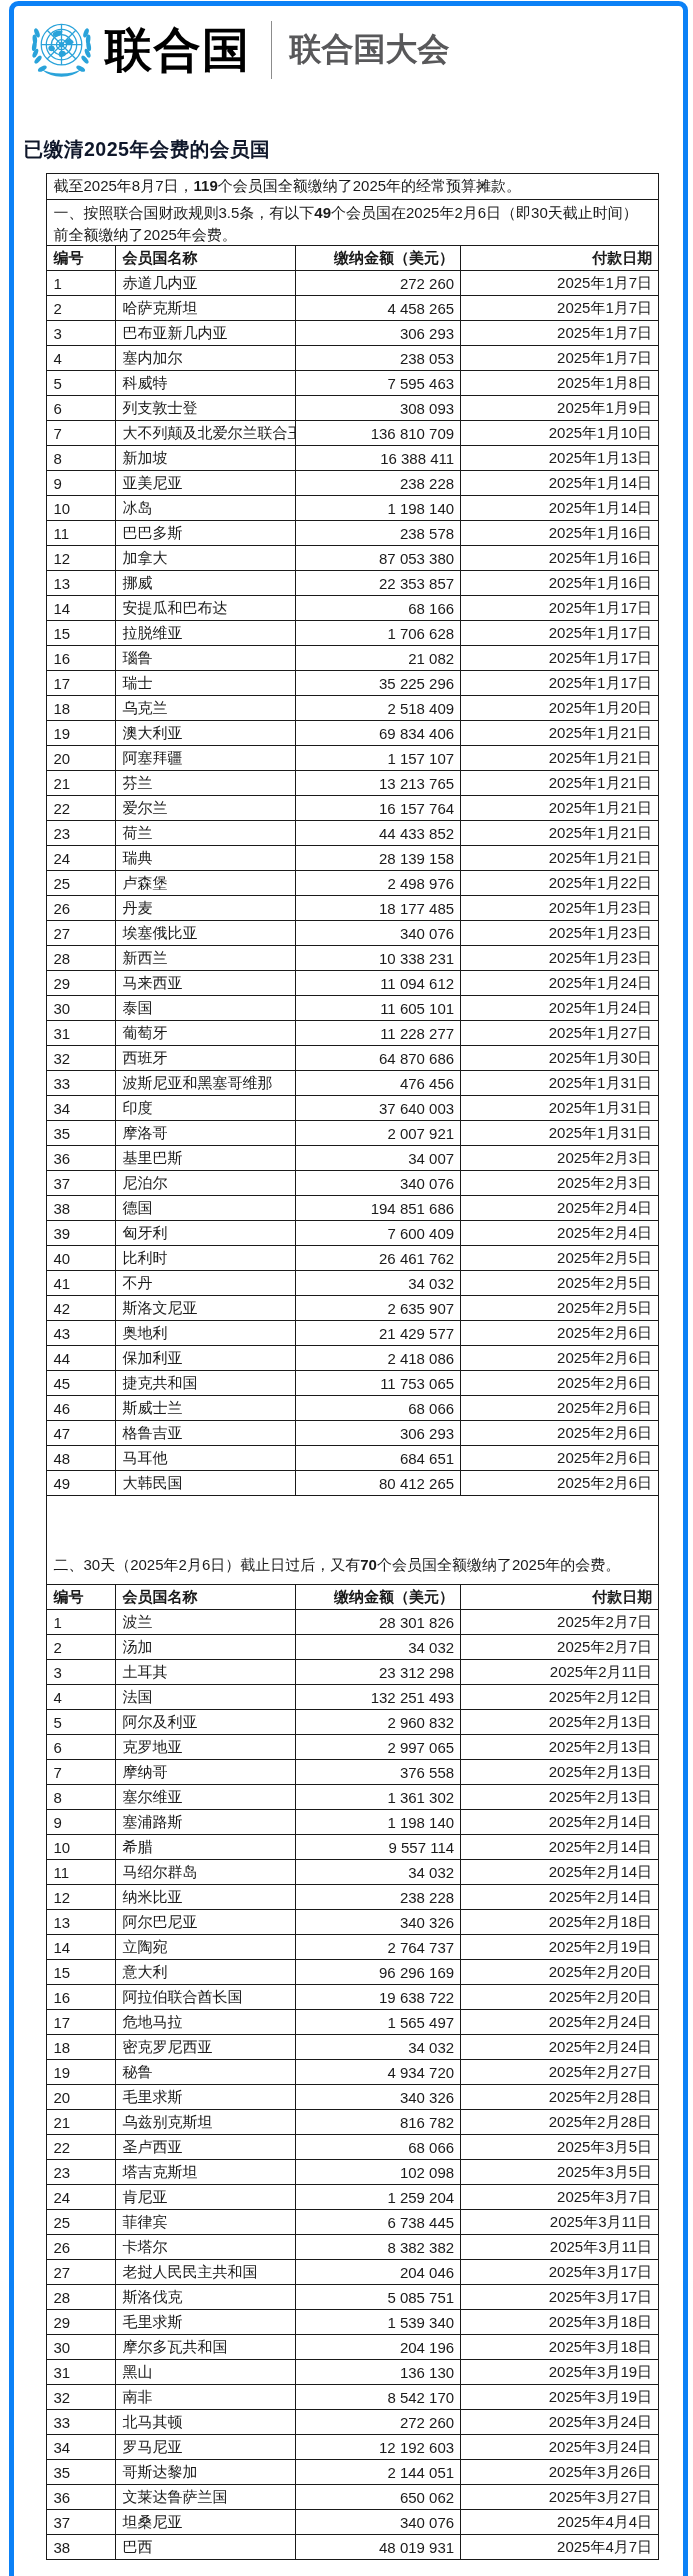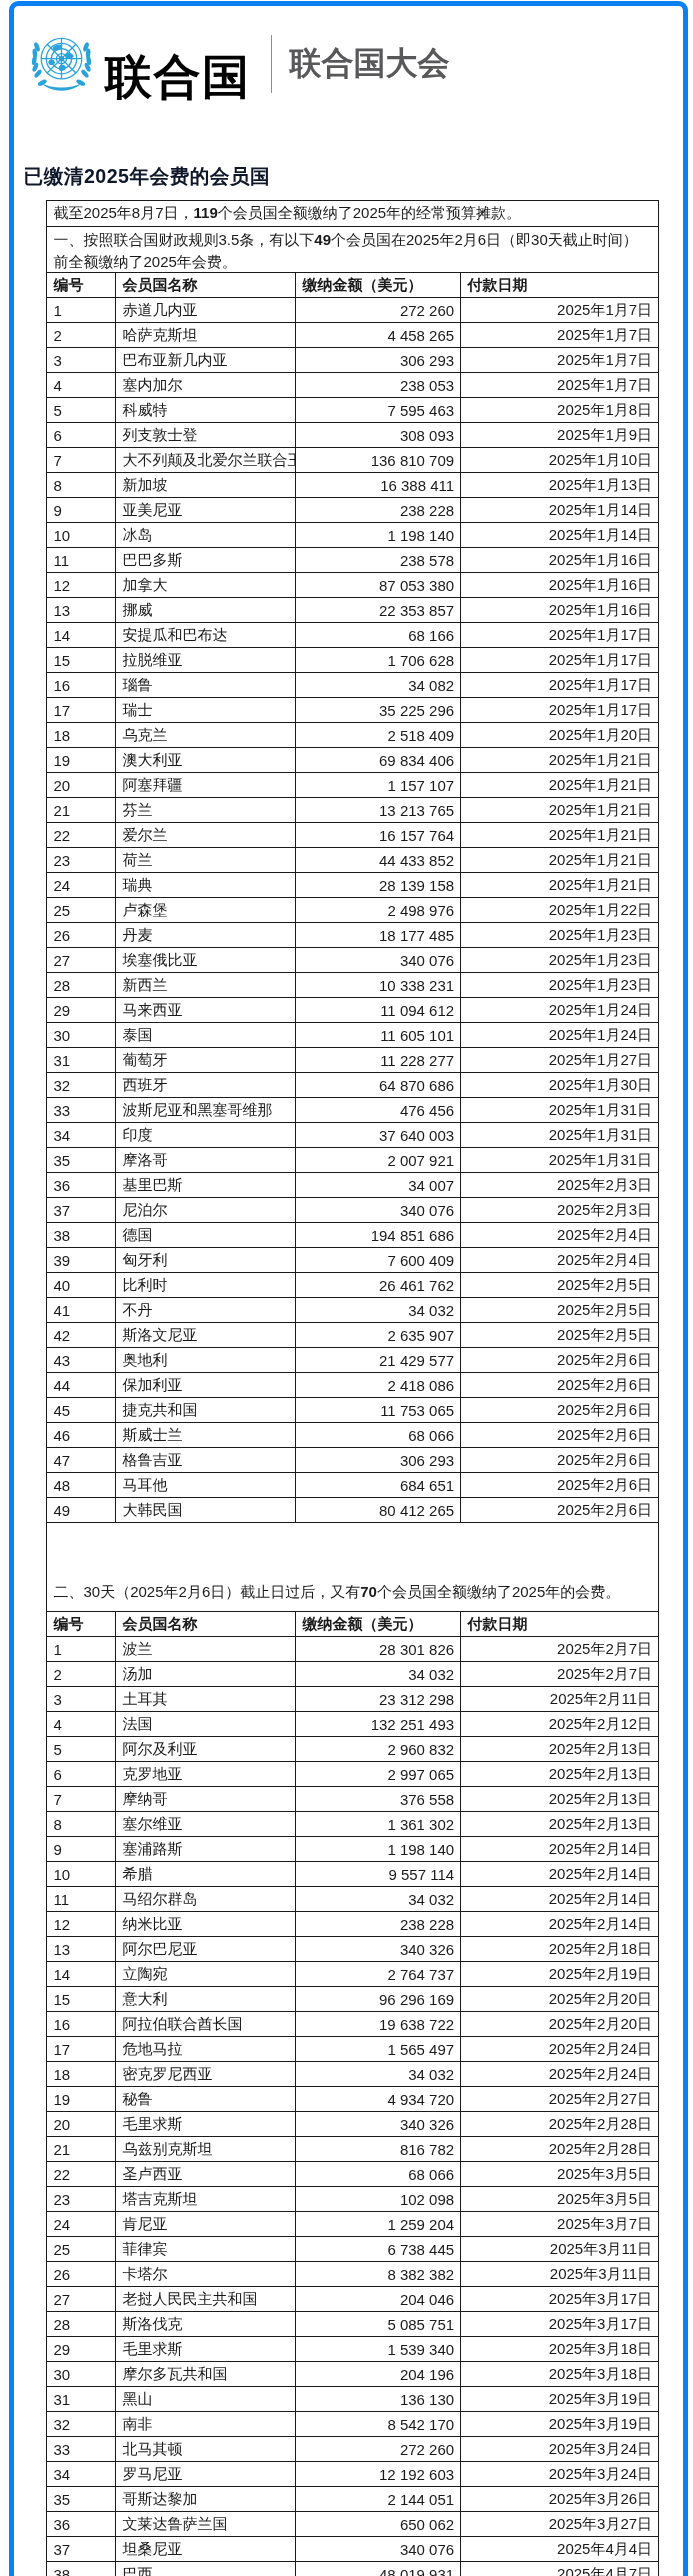--- a/index.html
+++ b/index.html
@@ -8,21 +8,21 @@
     font-family:"Liberation Sans","DejaVu Sans",sans-serif;color:#1a1a1a;
     overflow:hidden;
   }
   .frame{
     position:absolute;left:9.3px;top:1px;width:669px;height:3493px;
     border:5.2px solid #0c81f6;border-radius:9.3px;background:#ffffff;
   }
   
   .header-row{display:flex;align-items:center;margin:12.4px 0 0 13.4px;}
   .un-logo{width:67px;height:64px;flex:0 0 auto;}
-  .logo-text{font-size:47px;font-weight:900;color:#000;margin-left:10.3px;letter-spacing:1.5px;white-space:nowrap;margin-top:28px;}
+  .logo-text{font-size:47px;font-weight:900;color:#000;margin-left:10.3px;letter-spacing:1.5px;white-space:nowrap;}
   .header-divider{width:1px;height:58px;background:#8c8c8c;margin:0 17.5px 0 20.6px;}
   .assembly-label{font-size:32px;font-weight:700;color:#58585a;white-space:nowrap;}
   
   .page-title{
     margin:54px 0 0 9.3px;font-size:19.6px;font-weight:700;color:#0f172a;letter-spacing:0.5px;
   }
   
   table.main{
     border-collapse:collapse;margin:10px 0 0 32px;width:612px;table-layout:fixed;
     font-size:15px;
@@ -31,21 +31,21 @@
   table.main col.c-name{width:180px;}
   table.main col.c-amt{width:165px;}
   table.main col.c-date{width:198px;}
   table.main td, table.main th{
     border:1px solid #1a1a1a;padding:0 6.2px;overflow:hidden;white-space:nowrap;
   }
   tr.para-row td{height:25px;}
   tr.sec1-row td{height:42px;white-space:normal;line-height:1.42;padding-top:2.1px;}
   tr.sec2-row td{height:79px;vertical-align:bottom;padding-bottom:9.3px;}
   tr.head-row th{height:24px;font-weight:700;text-align:left;}
-  tr.head-row th.num{font-family:Liberation Serif, serif;}
+  tr.head-row th.num{text-align:right;font-family:Liberation Serif, serif;}
   tr.data-row td{height:24px;}
   td.num, th.num{text-align:right;}
   b{font-weight:700;}
 </style>
 </head>
 <body>
 
 <div class="frame">
 
   <div class="header-row">
@@ -217,21 +217,21 @@
   <tr class="data-row">
     <td>15</td>
     <td>拉脱维亚</td>
     <td class="num">1 706 628</td>
     <td class="num">2025年1月17日</td>
   </tr>
 
   <tr class="data-row">
     <td>16</td>
     <td>瑙鲁</td>
-    <td class="num">34 082</td>
+    <td class="num">21 082</td>
     <td class="num">2025年1月17日</td>
   </tr>
 
   <tr class="data-row">
     <td>17</td>
     <td>瑞士</td>
     <td class="num">35 225 296</td>
     <td class="num">2025年1月17日</td>
   </tr>
 

